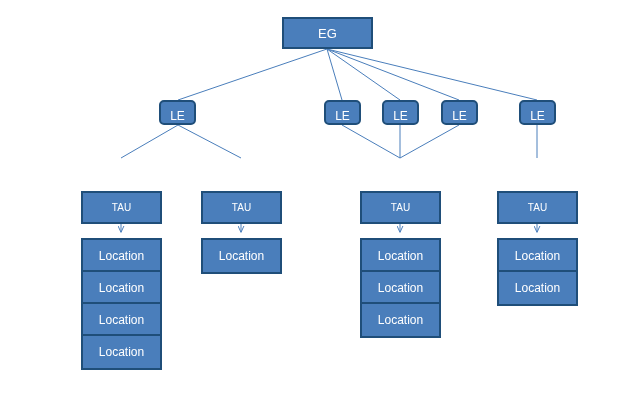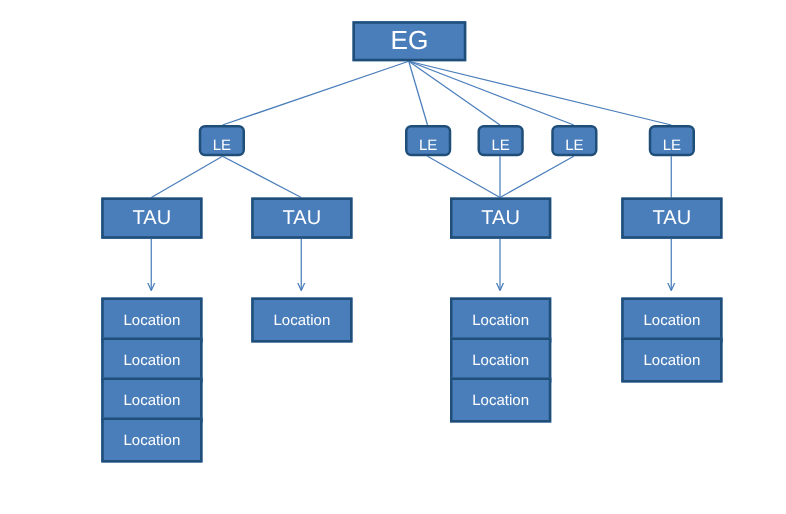--- a/index.html
+++ b/index.html
@@ -35,36 +35,37 @@
     display: flex;
     align-items: center;
     justify-content: center;
     text-align: center;
     white-space: nowrap;
     z-index: 2;
   }
   .node-eg {
     width: 91px;
     height: 32px;
-    font-size: 21px;
+    font-size: 13px;
     border-width: 2px;
   }
   .node-le {
     width: 37px;
     height: 25px;
     font-size: 12px;
     border-radius: 5px;
     border-width: 2px;
     align-items: flex-end;
   }
   .node-tau {
     width: 81px;
     height: 33px;
-    font-size: 16px;
+    font-size: 10px;
     border-width: 2px;
+    margin-top: 33px;
   }
   .node-location {
     width: 81px;
     height: 36px;
     font-size: 12px;
     border-width: 2px;
   }
 </style>
 </head>
 <body>

